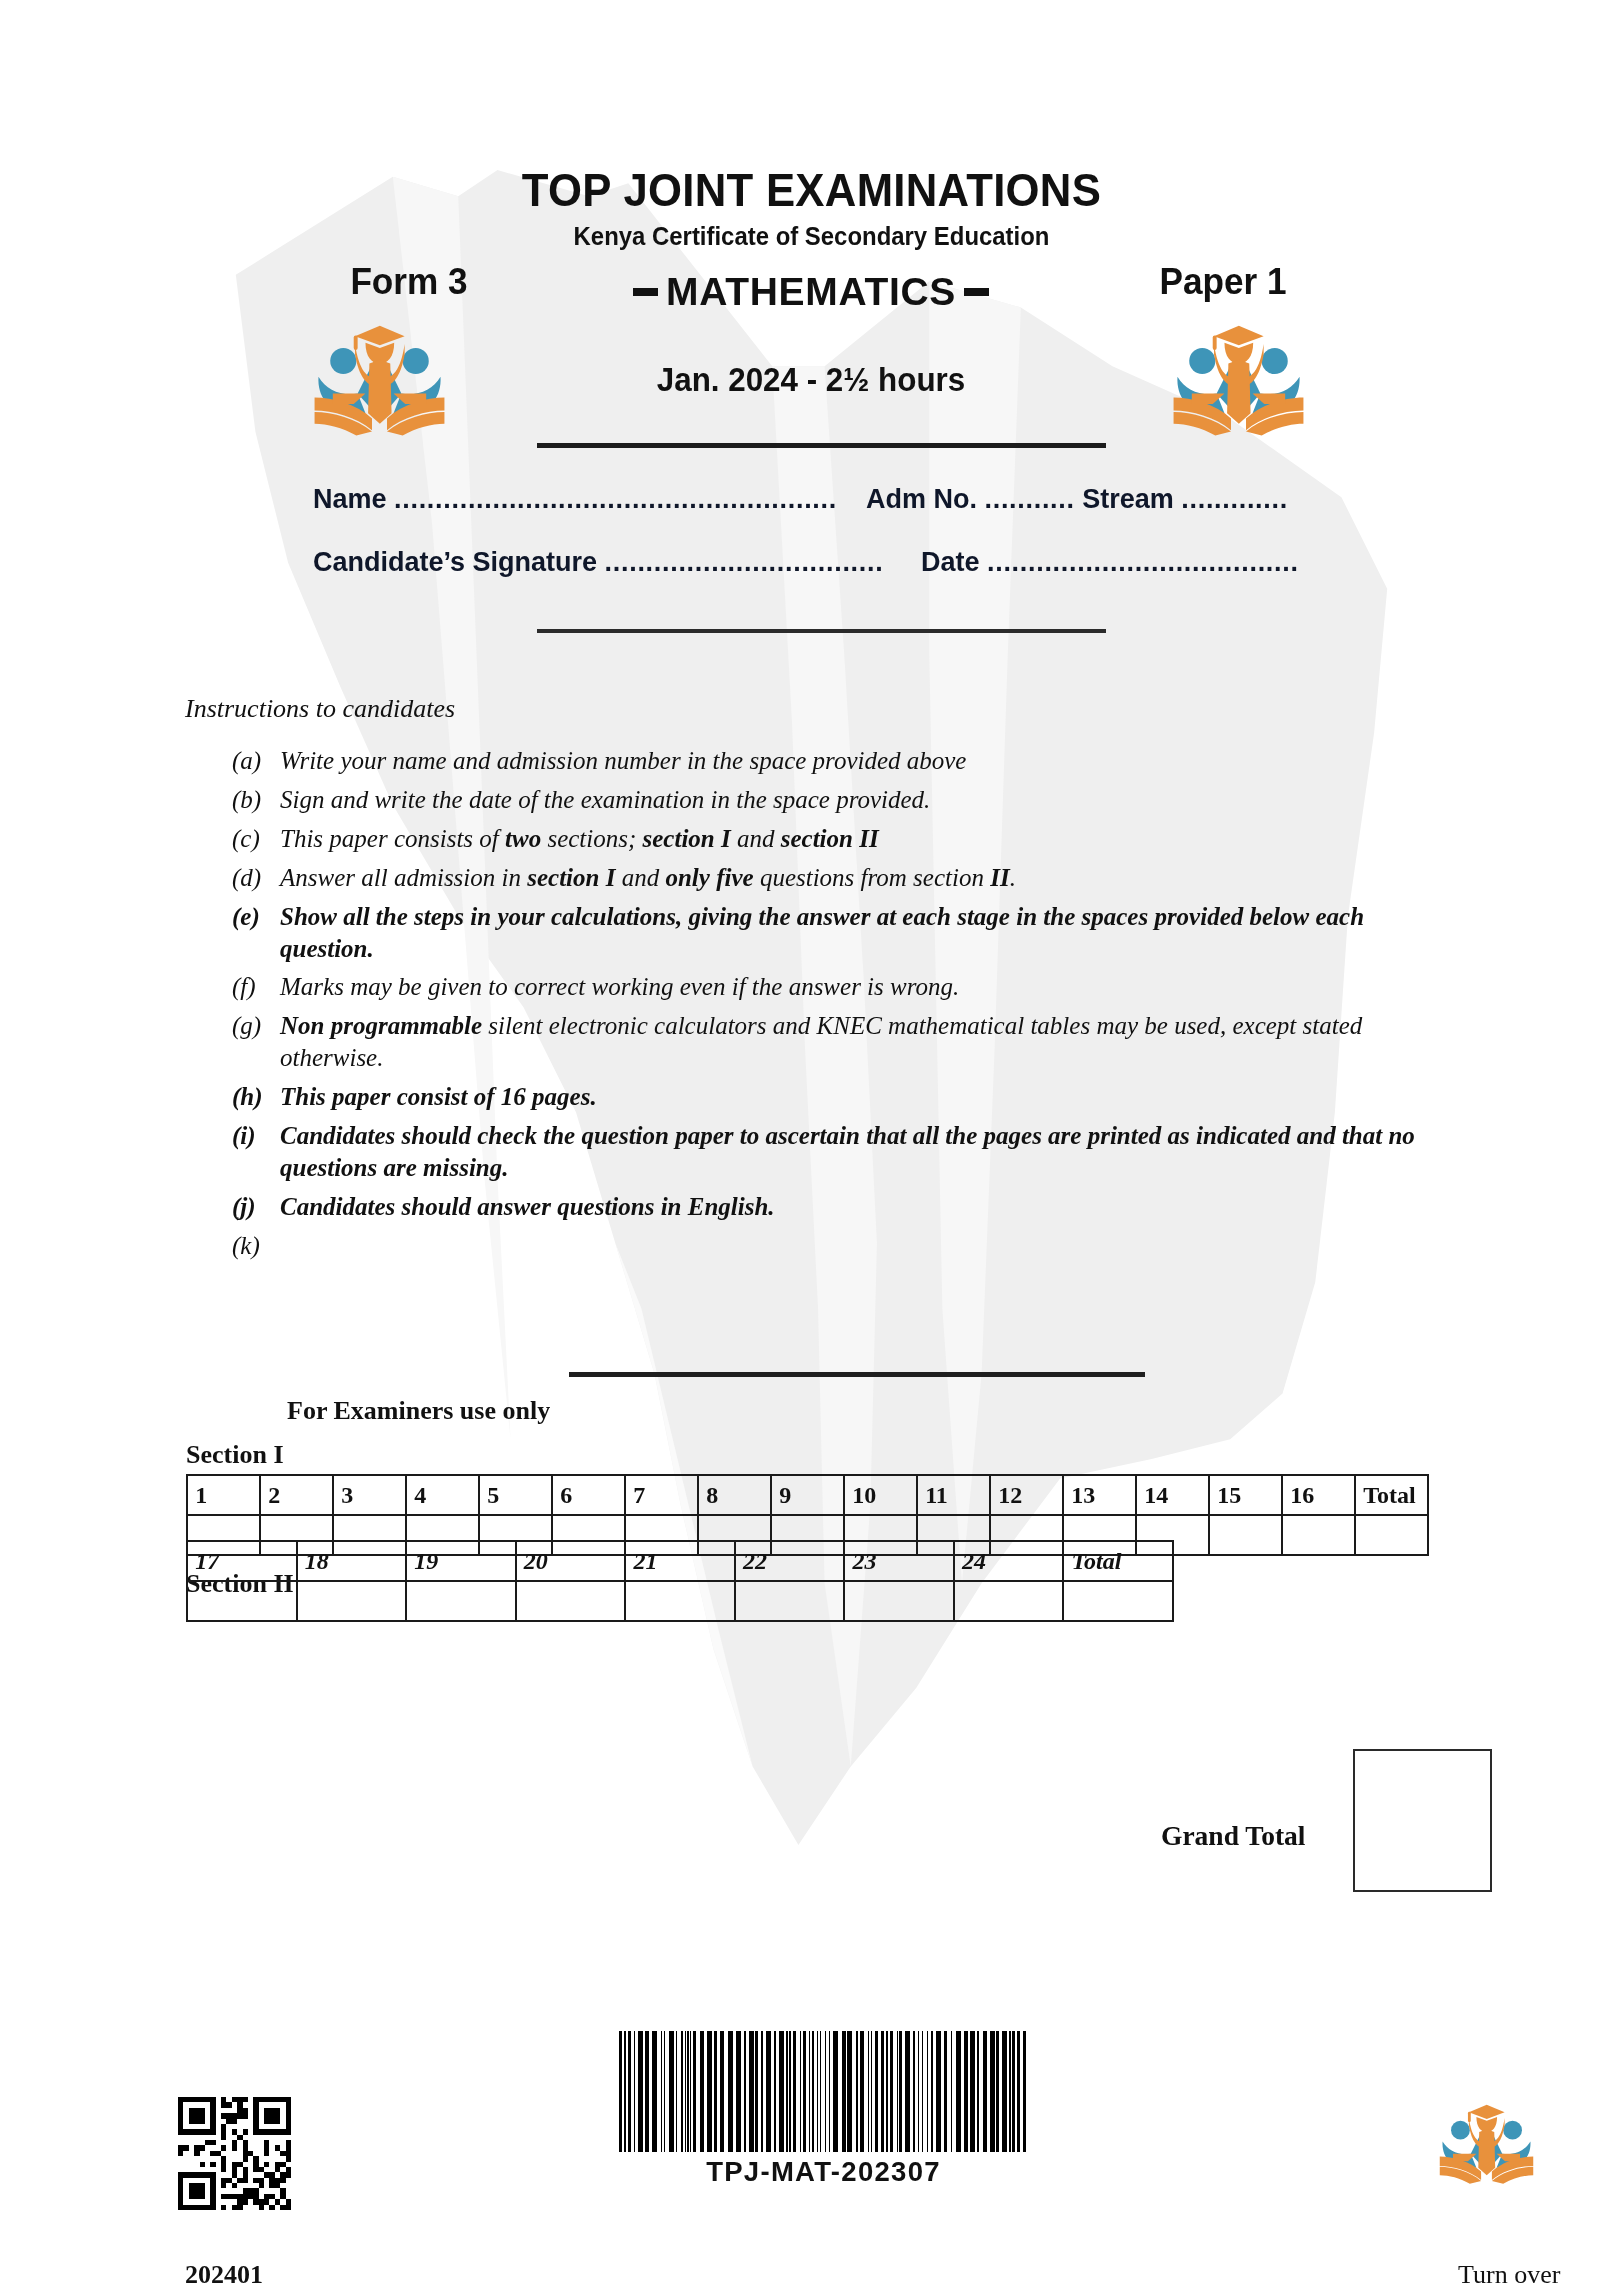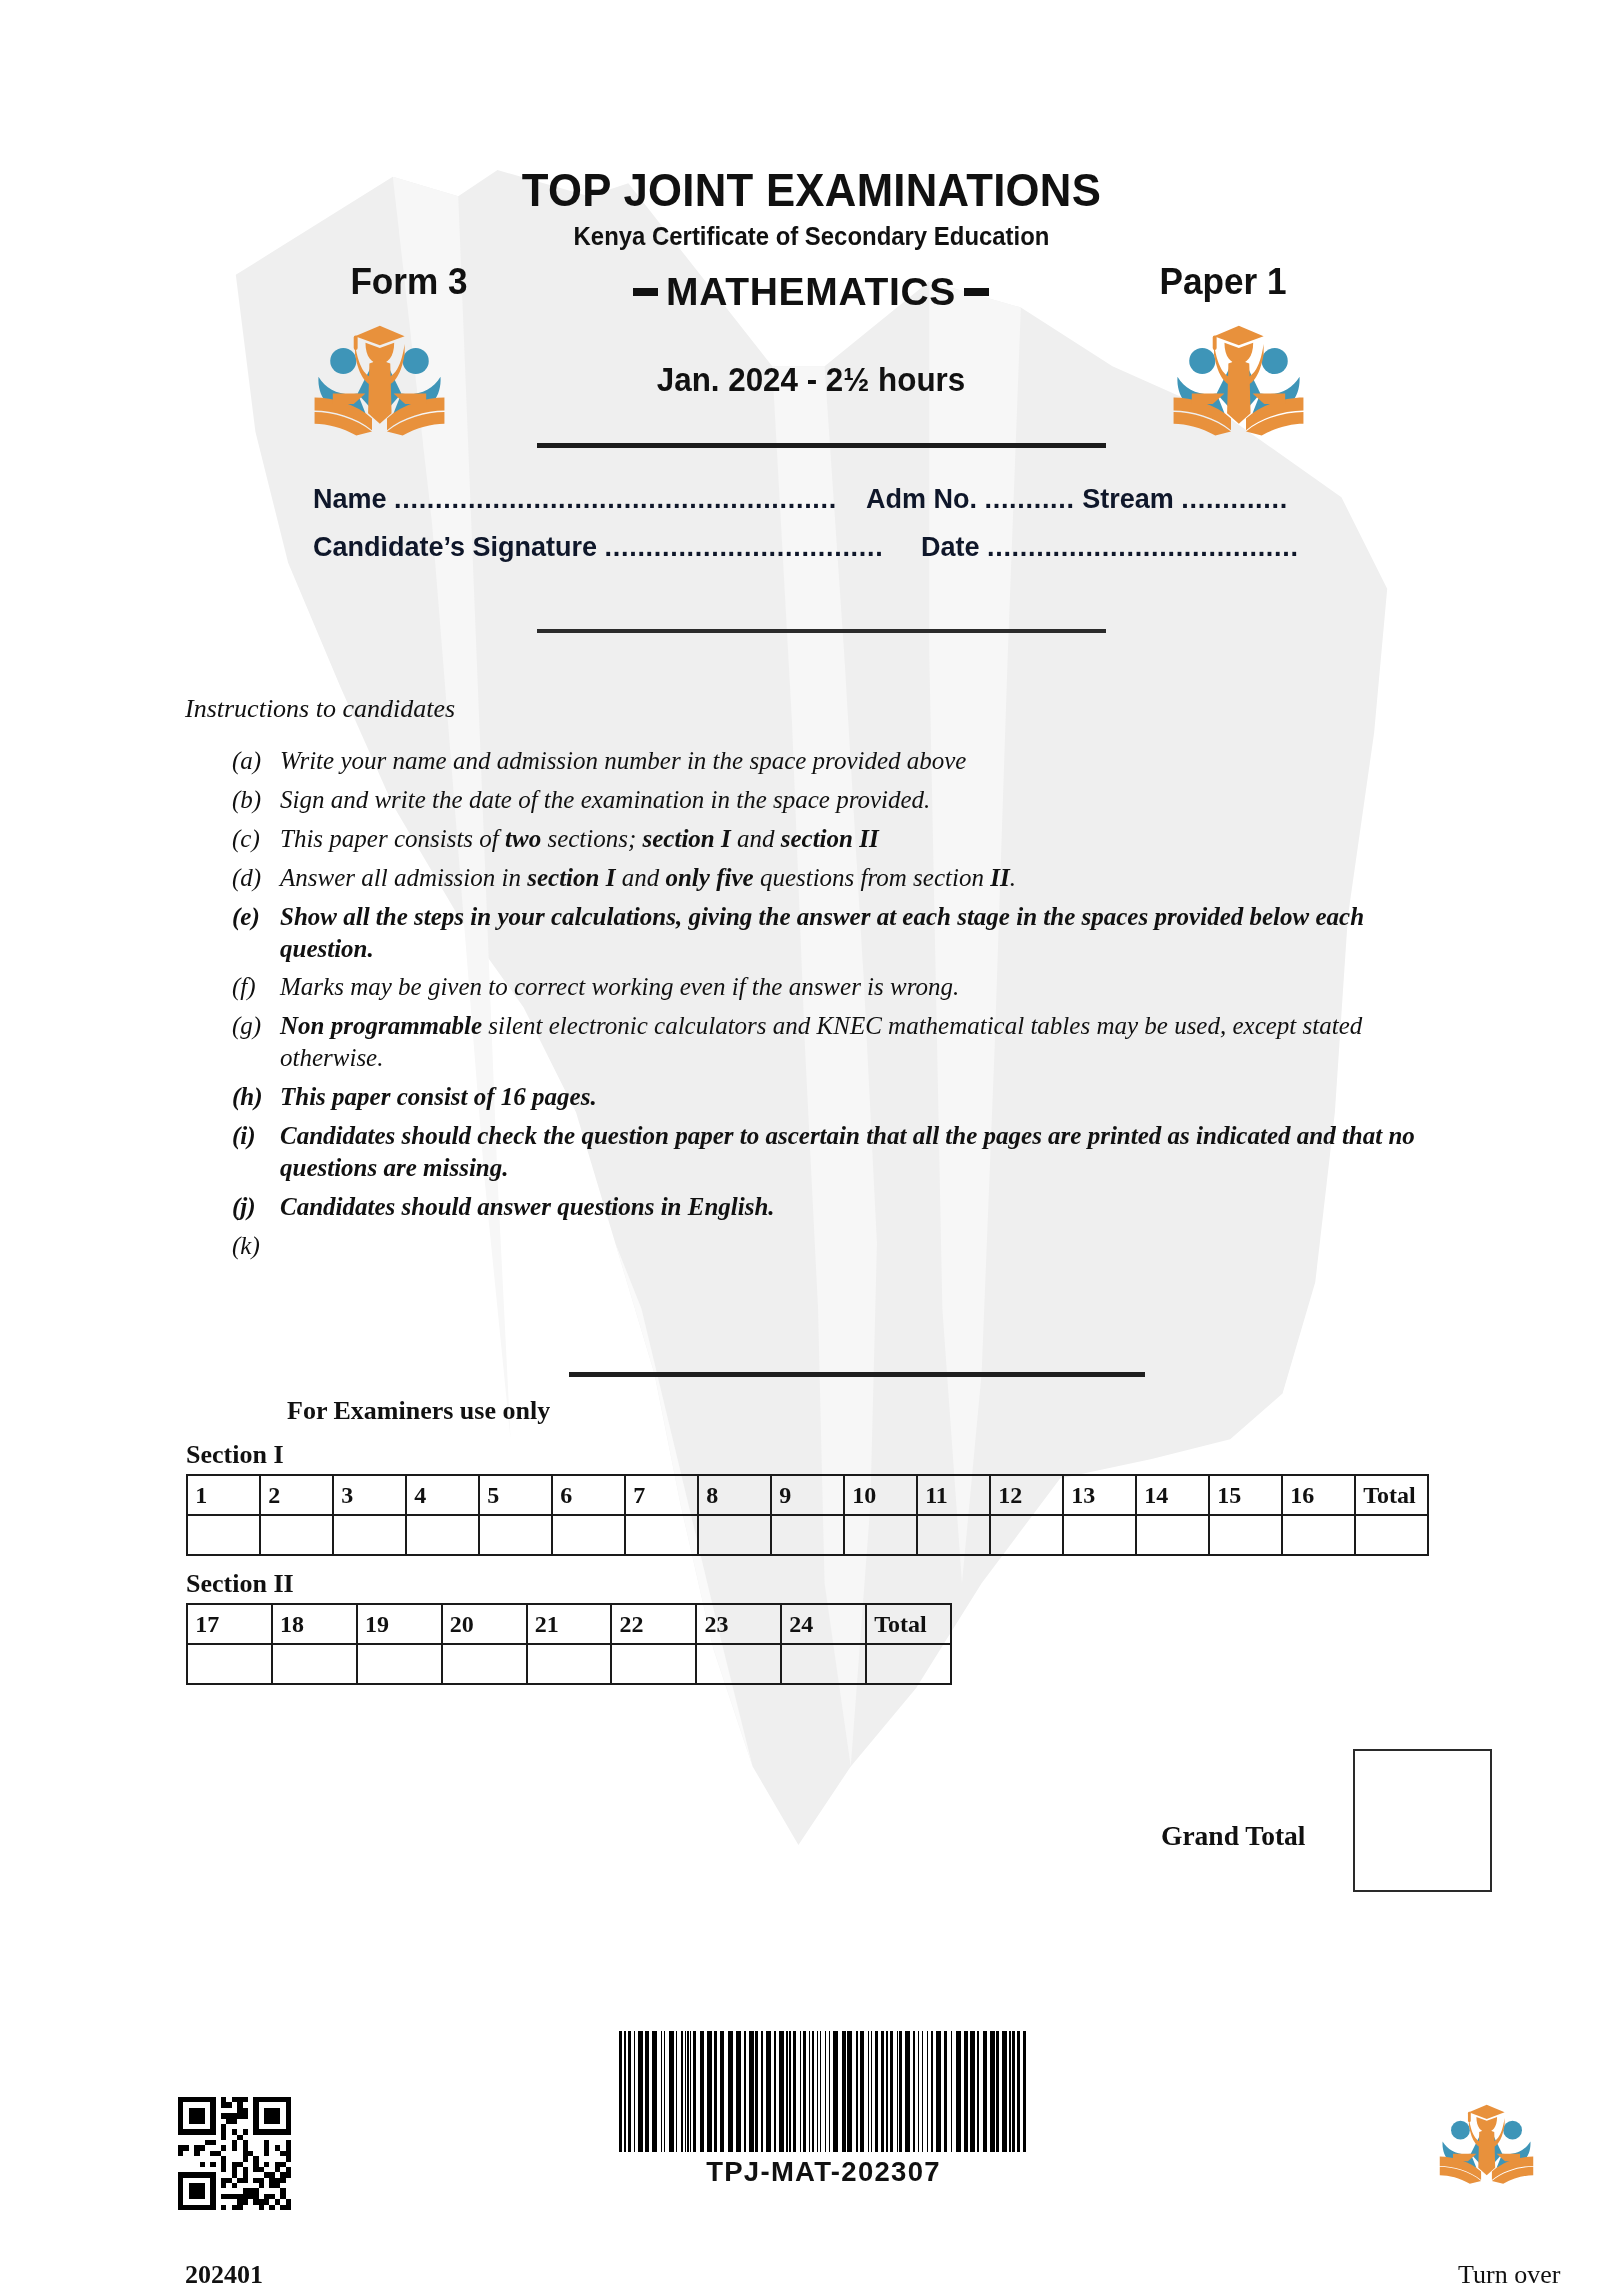--- a/index.html
+++ b/index.html
@@ -58,21 +58,21 @@
   .logo.left{left:309px;top:274px;}
   .logo.right{left:1168px;top:274px;}
   .logo.foot{left:1436px;top:2055px;width:101px;height:92px;}
 
   
   .field-row{
     position:absolute;font-family:"Liberation Sans","DejaVu Sans",sans-serif;
     font-weight:bold;font-size:27px;color:#0f172a;white-space:nowrap;
   }
   .field-row.r1{left:313px;top:444px;}
-  .field-row.r2{left:313px;top:492px;}
+  .field-row.r2{left:313px;top:507px;}
   .dots{letter-spacing:0.7px;}
 
   
   .instr-head{
     position:absolute;left:185px;top:654px;
     font-size:26px;font-style:italic;
   }
   .instr-list{position:absolute;left:232px;top:705px;width:1224px;}
   .instr-item{
     display:flex;align-items:flex-start;font-size:25px;font-style:italic;
@@ -93,21 +93,21 @@
   .sec-label.i{left:186px;top:1400px;}
   .sec-label.ii{left:186px;top:1529px;}
 
   table.marks{
     position:absolute;border-collapse:collapse;table-layout:fixed;
     font-size:24px;font-weight:bold;
   }
   table.marks td{border:2px solid #1a1a1a;height:38px;padding:0 0 0 7.2px;vertical-align:middle;}
   table.marks tr.blank td{height:38px;}
   #tbl-sec1{left:186px;top:1434px;width:1243px;}
-  #tbl-sec2{left:186px;top:1563px;width:766px;}
+  #tbl-sec2{left:186px;top:1500px;width:988px;font-style:italic;}
 
   
   .gt-label{
     position:absolute;left:1161px;top:1780px;
     font-size:27.5px;font-weight:bold;
   }
   .gt-box{
     position:absolute;left:1353px;top:1709px;width:135px;height:139px;
     border:2.6px solid #2a2a2a;background:transparent;
   }

